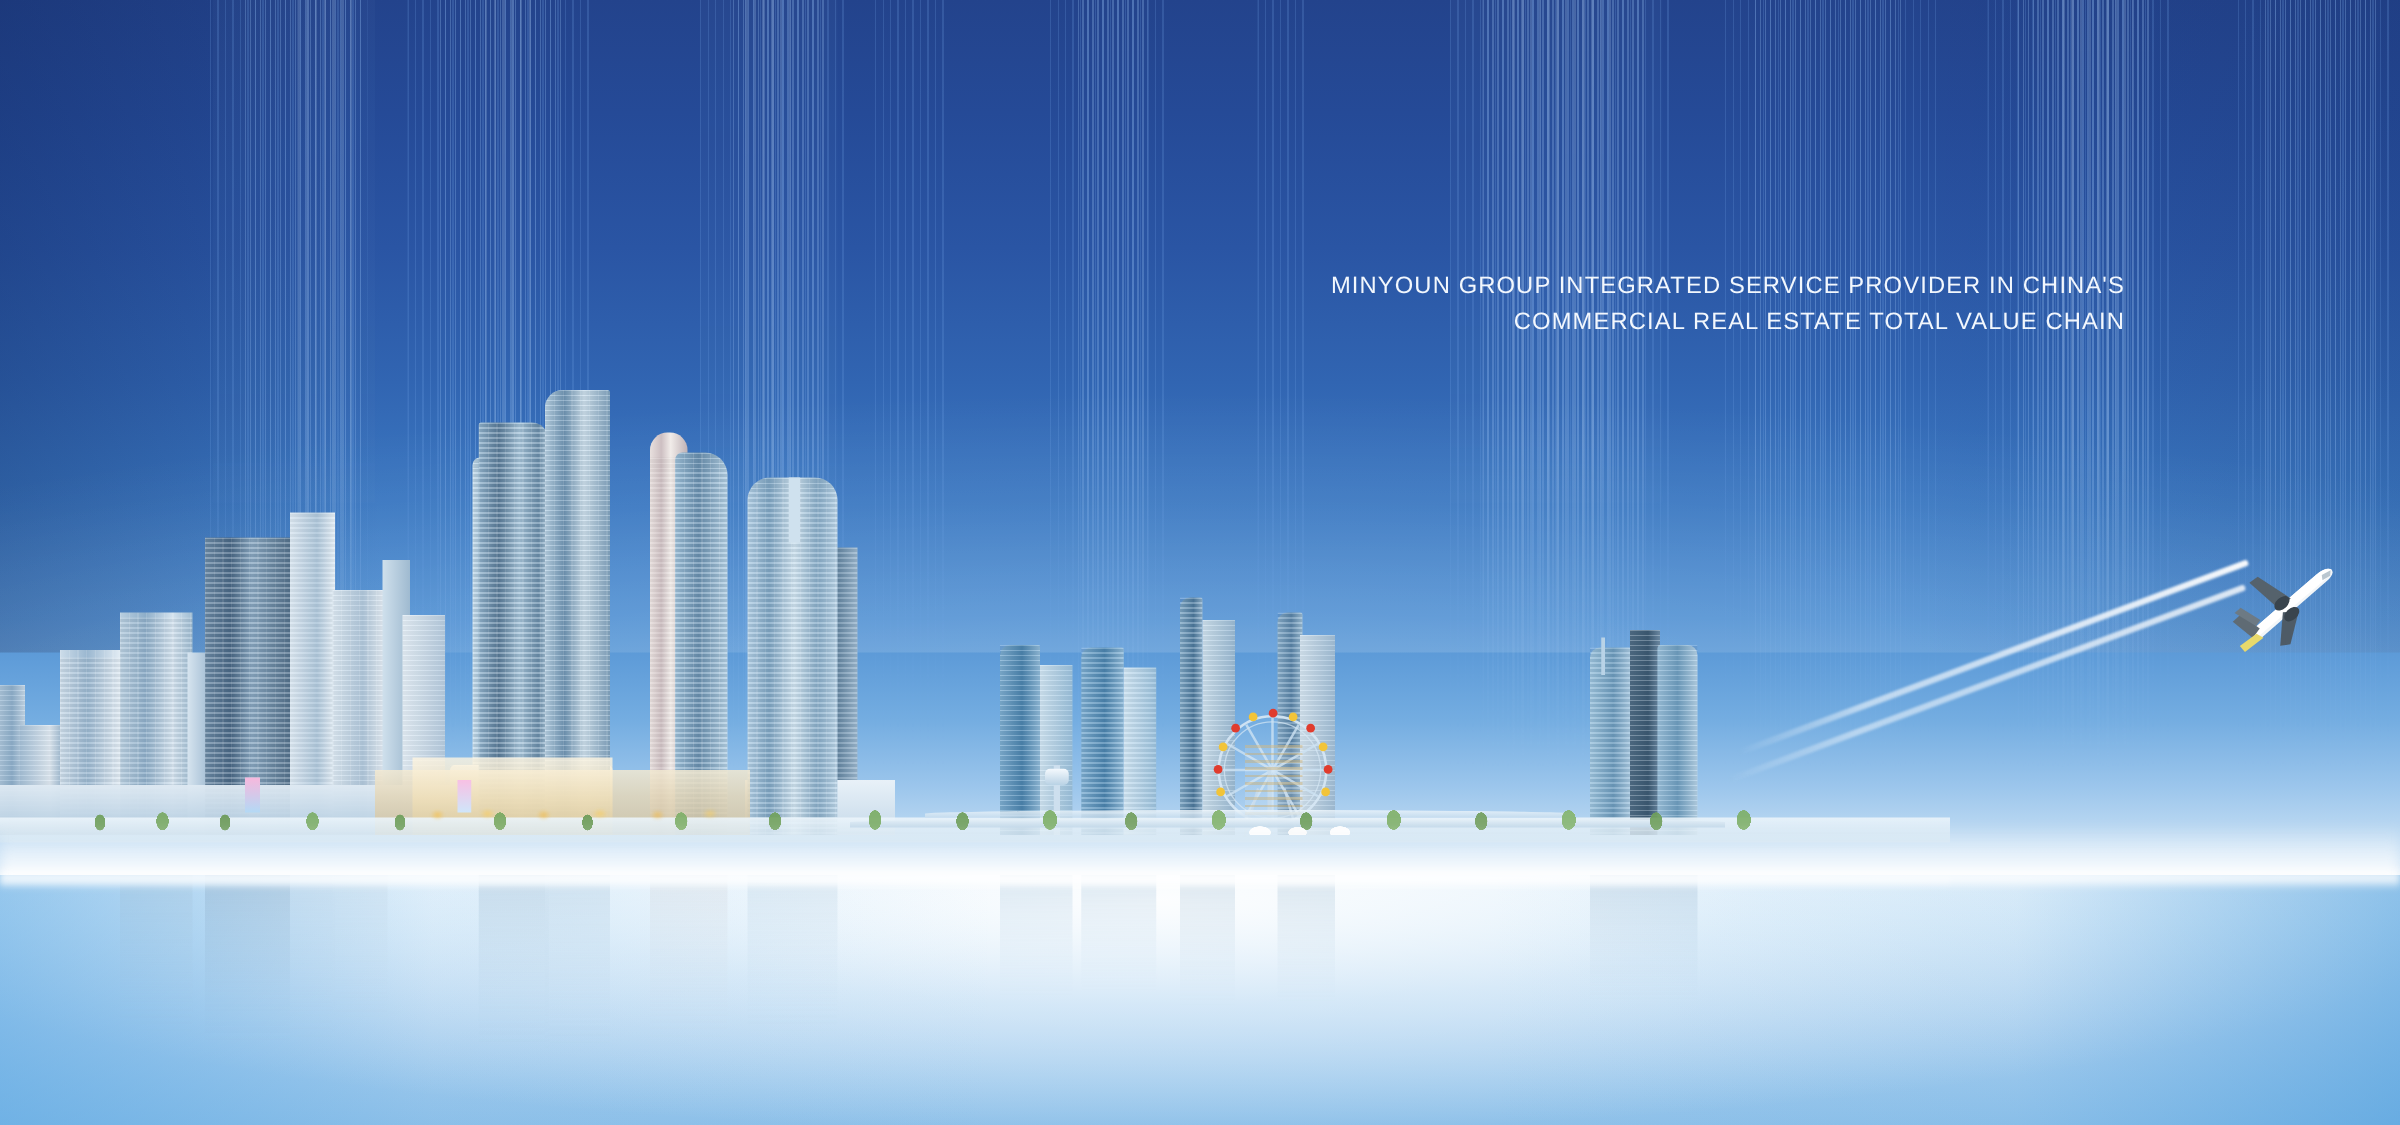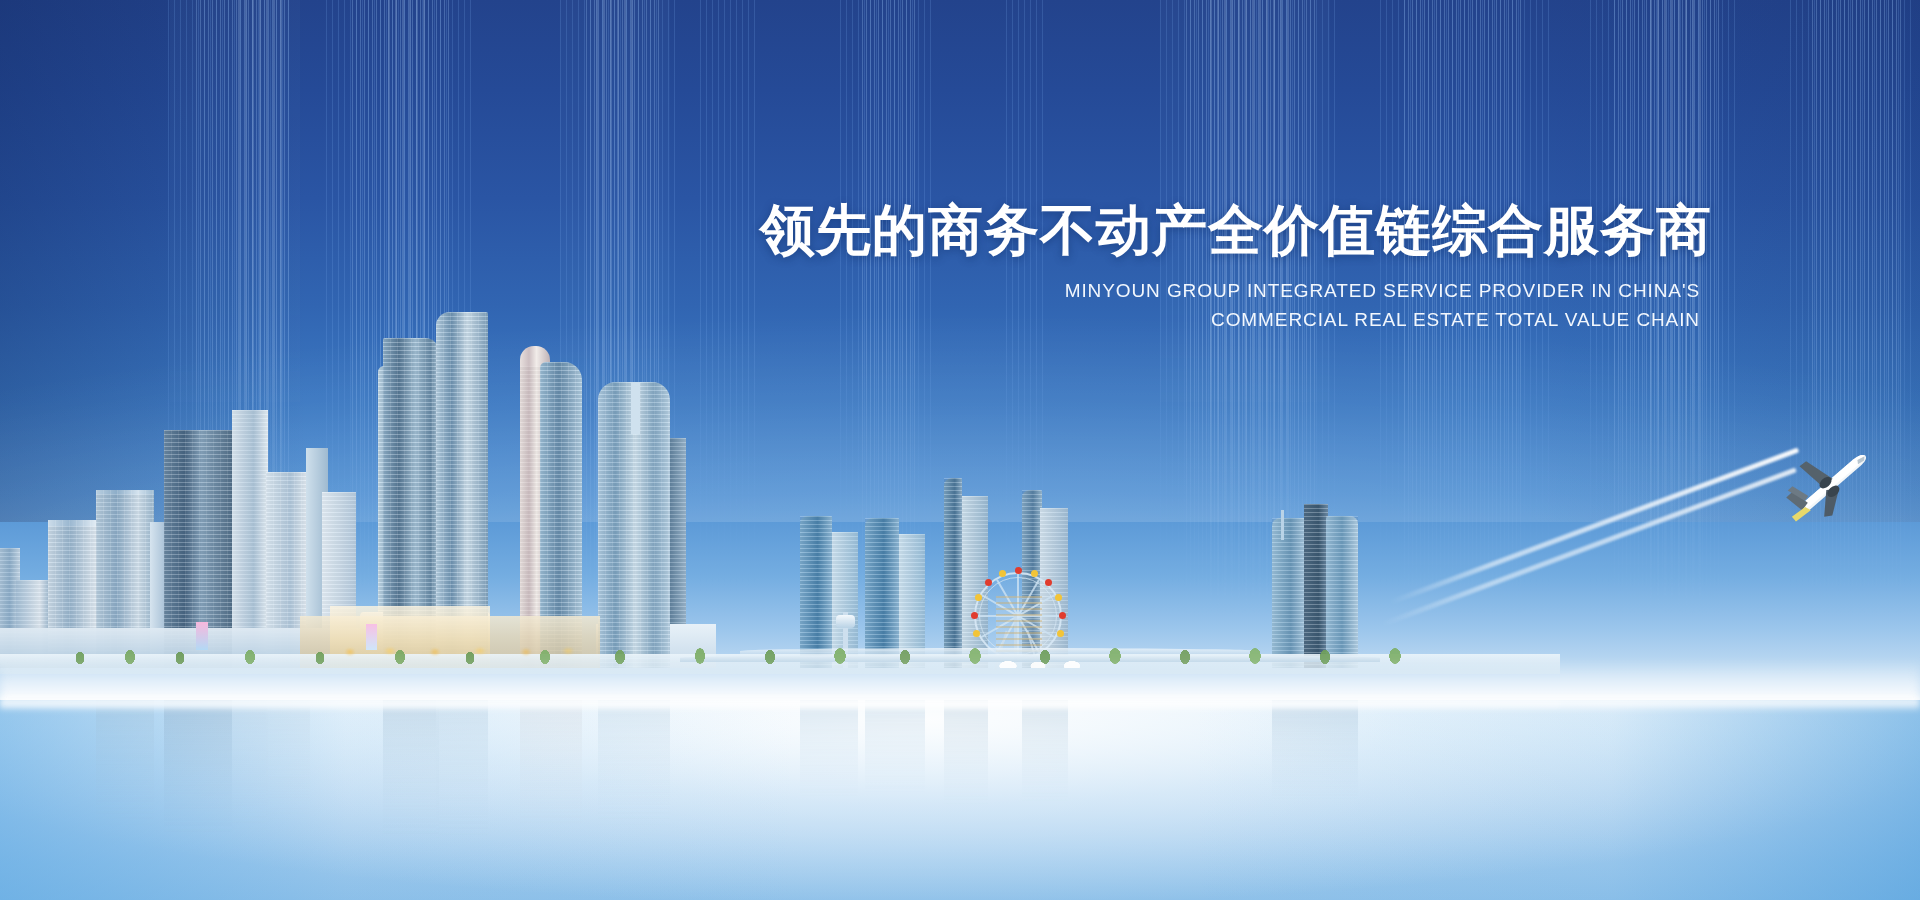--- a/index.html
+++ b/index.html
@@ -506,20 +506,19 @@
 
         <ellipse cx="48" cy="41" rx="7" ry="4.5" fill="#39444d" transform="rotate(-20 48 41)"></ellipse>
         <ellipse cx="52" cy="52" rx="7" ry="4.5" fill="#39444d" transform="rotate(-20 52 52)"></ellipse>
 
         <path d="M86 32 L94 31 L92 35 L85 36 Z" fill="#b9c6d0"></path>
       </g>
     </svg>
   </div>
 
   <div class="textblock">
-    <div class="headline">领先的商务不动产全价值链综合服务商</div>
     <div class="sub">
       <div>MINYOUN GROUP INTEGRATED SERVICE PROVIDER IN CHINA'S</div>
       <div>COMMERCIAL REAL ESTATE TOTAL VALUE CHAIN</div>
     </div>
   </div>
 
 </div>
 
 </body></html>

